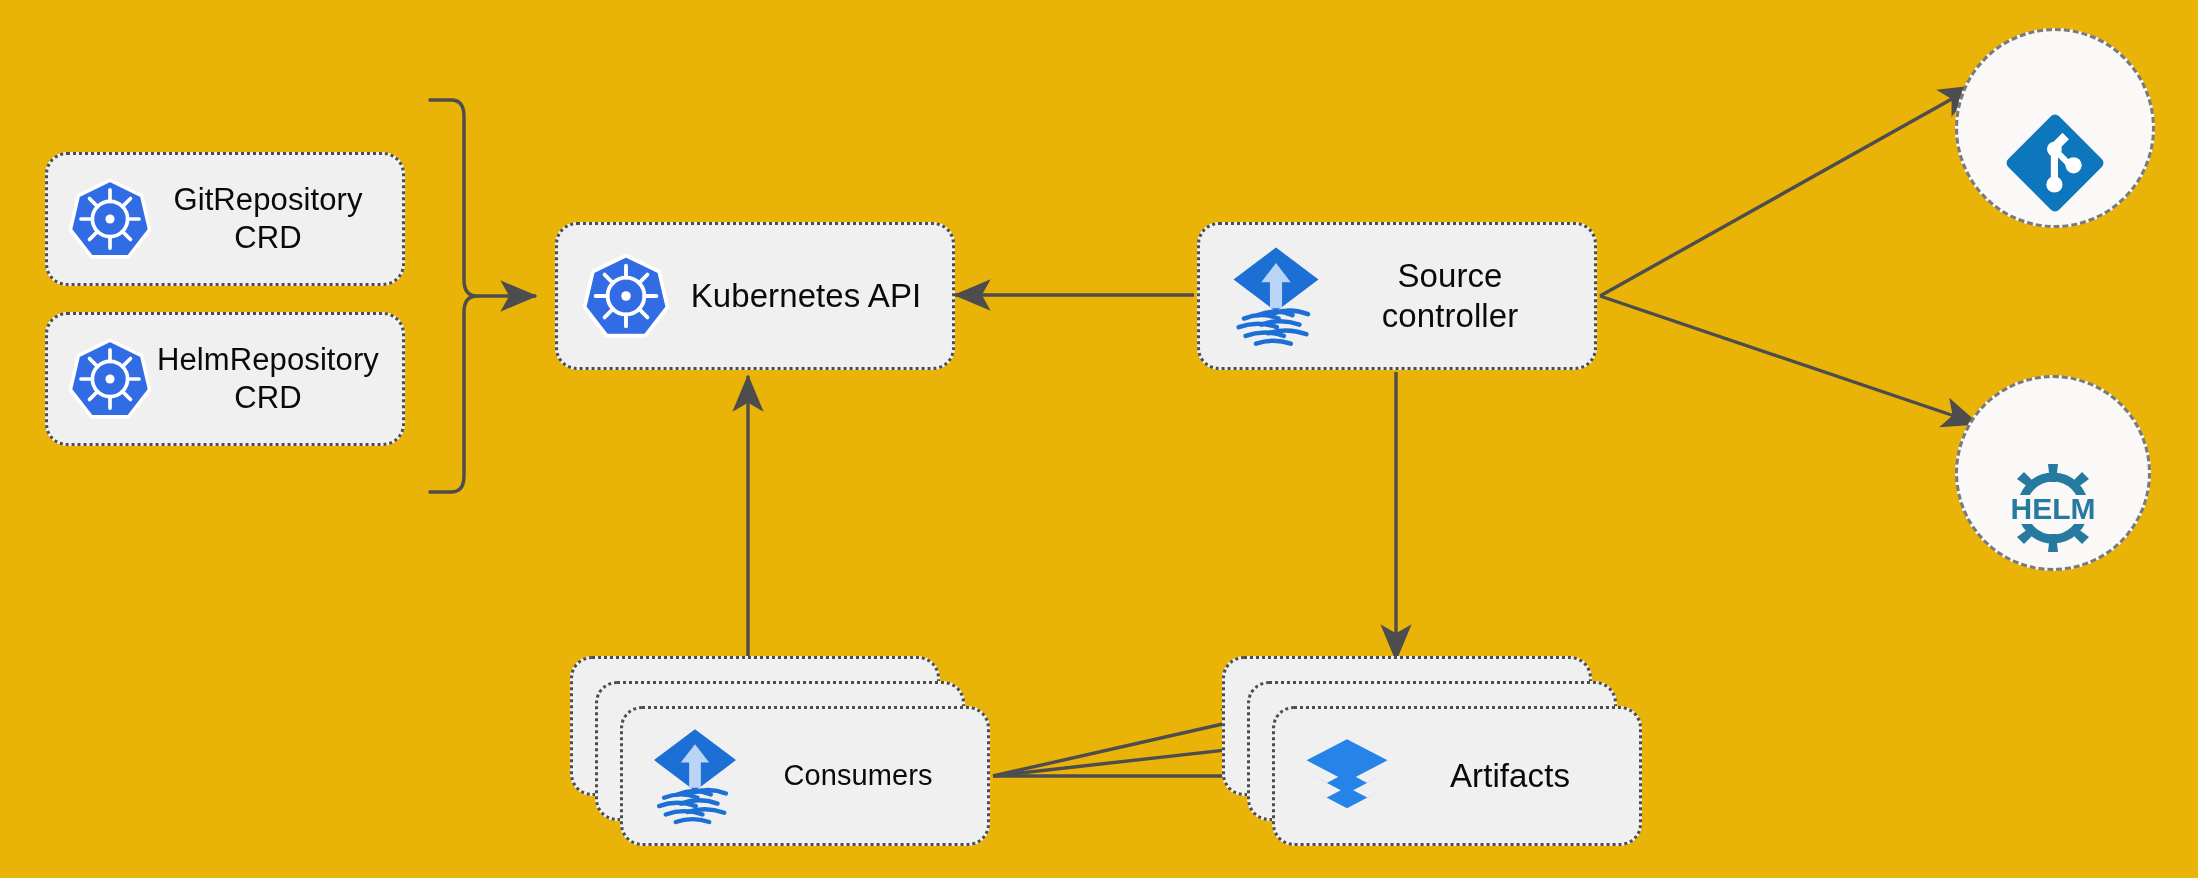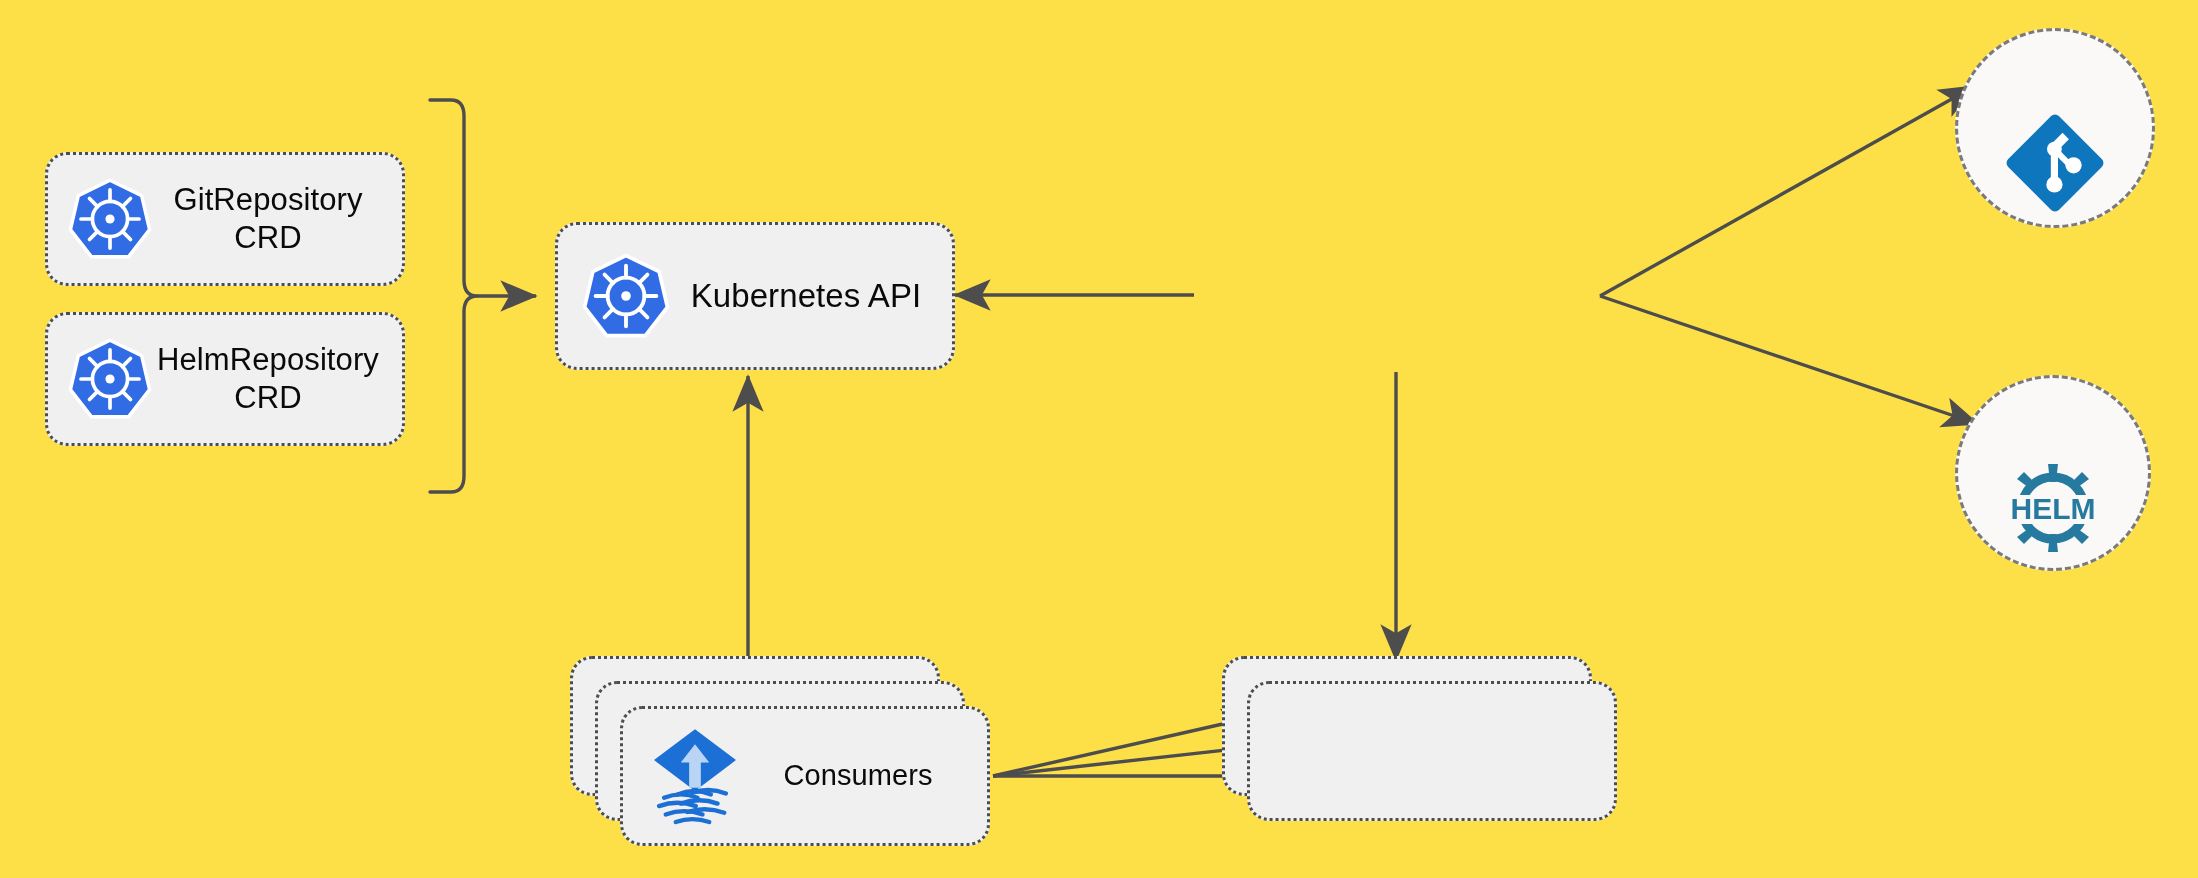--- a/index.html
+++ b/index.html
@@ -4,21 +4,21 @@
 <style>
   html,body{margin:0;padding:0;background:#ffffff;}
   body{
     font-family:"Liberation Sans","DejaVu Sans",sans-serif;
     -webkit-font-smoothing:antialiased;
   }
   #stage{
     position:relative;
     width:2198px;
     height:878px;
-    background:#fde047;
+    background:#eab308;
     overflow:hidden;
   }
   #wires{
     position:absolute;
     left:0; top:0;
     width:2198px; height:878px;
     pointer-events:none;
   }
 
   
@@ -191,20 +191,40 @@
           <line x1="64.1" y1="64.1" x2="73.3" y2="73.3"></line>
           <line x1="73.3" y1="26.7" x2="64.1" y2="35.9"></line>
           <line x1="35.9" y1="64.1" x2="26.7" y2="73.3"></line>
         </g>
         <circle cx="50" cy="50" r="5.2" fill="#ffffff"></circle>
       </svg>
     </span>
     <span class="lbl">Kubernetes API</span>
   </div>
 
+  <div class="node srcctl">
+    <span class="ico">
+      <svg viewBox="0 0 110 120" width="96" height="104" aria-hidden="true">
+        <path d="M55 4 L104 41 L55 78 L6 41 Z" fill="#1c6fd4"></path>
+        <path d="M55 22 L72 44 L62 44 L62 74 L48 74 L48 44 L38 44 Z" fill="#b9d4f5"></path>
+        <g stroke="#1c6fd4" stroke-width="5.2" stroke-linecap="round" fill="none">
+          <path d="M18 86 Q38 78 58 86"></path>
+          <path d="M34 82 Q54 74 74 82"></path>
+          <path d="M52 80 Q72 73 92 81"></path>
+          <path d="M12 96 Q34 88 56 96"></path>
+          <path d="M38 93 Q60 85 82 93"></path>
+          <path d="M20 106 Q42 98 64 106"></path>
+          <path d="M46 103 Q68 96 90 104"></path>
+          <path d="M32 115 Q52 108 72 115"></path>
+        </g>
+      </svg>
+    </span>
+    <span class="lbl">Source
+controller</span>
+  </div>
 
   <div class="ghost" style="left:570px; top:656px; width:370px; height:140px;"></div>
   <div class="ghost" style="left:595px; top:681px; width:370px; height:140px;"></div>
   <div class="node consumers">
     <span class="ico">
       <svg viewBox="0 0 110 120" width="92" height="104" aria-hidden="true">
         <path d="M55 4 L104 41 L55 78 L6 41 Z" fill="#1c6fd4"></path>
         <path d="M55 22 L72 44 L62 44 L62 74 L48 74 L48 44 L38 44 Z" fill="#b9d4f5"></path>
         <g stroke="#1c6fd4" stroke-width="5.2" stroke-linecap="round" fill="none">
           <path d="M18 86 Q38 78 58 86"></path>
@@ -216,20 +236,30 @@
           <path d="M46 103 Q68 96 90 104"></path>
           <path d="M32 115 Q52 108 72 115"></path>
         </g>
       </svg>
     </span>
     <span class="lbl">Consumers</span>
   </div>
 
   <div class="ghost" style="left:1222px; top:656px; width:370px; height:140px;"></div>
   <div class="ghost" style="left:1247px; top:681px; width:370px; height:140px;"></div>
+  <div class="node artifacts">
+    <span class="ico">
+      <svg viewBox="0 0 100 100" width="92" height="92" aria-hidden="true">
+        <path d="M50 10 L94 33 L50 56 L6 33 Z" fill="#2684e8"></path>
+        <path d="M50 46 L72 57.5 L94 46 L50 69 L6 46 L28 57.5 Z" fill="#2684e8"></path>
+        <path d="M50 62 L72 73.5 L94 62 L50 85 L6 62 L28 73.5 Z" fill="#2684e8"></path>
+      </svg>
+    </span>
+    <span class="lbl">Artifacts</span>
+  </div>
 
   <div class="circ circ-git">
     <span>
       <svg viewBox="0 0 100 100" width="116" height="116" aria-hidden="true">
         <rect x="19" y="19" width="62" height="62" rx="5" transform="rotate(45 50 50)" fill="#0e76bc"></rect>
         <g fill="#ffffff">
           <path d="M44.5 36 L56.5 24 L62 29.5 L50 41.5 Z"></path>
           <rect x="46.4" y="36" width="6.2" height="30" rx="3.1"></rect>
           <circle cx="49.5" cy="68.5" r="7"></circle>
           <circle cx="49.5" cy="38" r="6.4"></circle>

